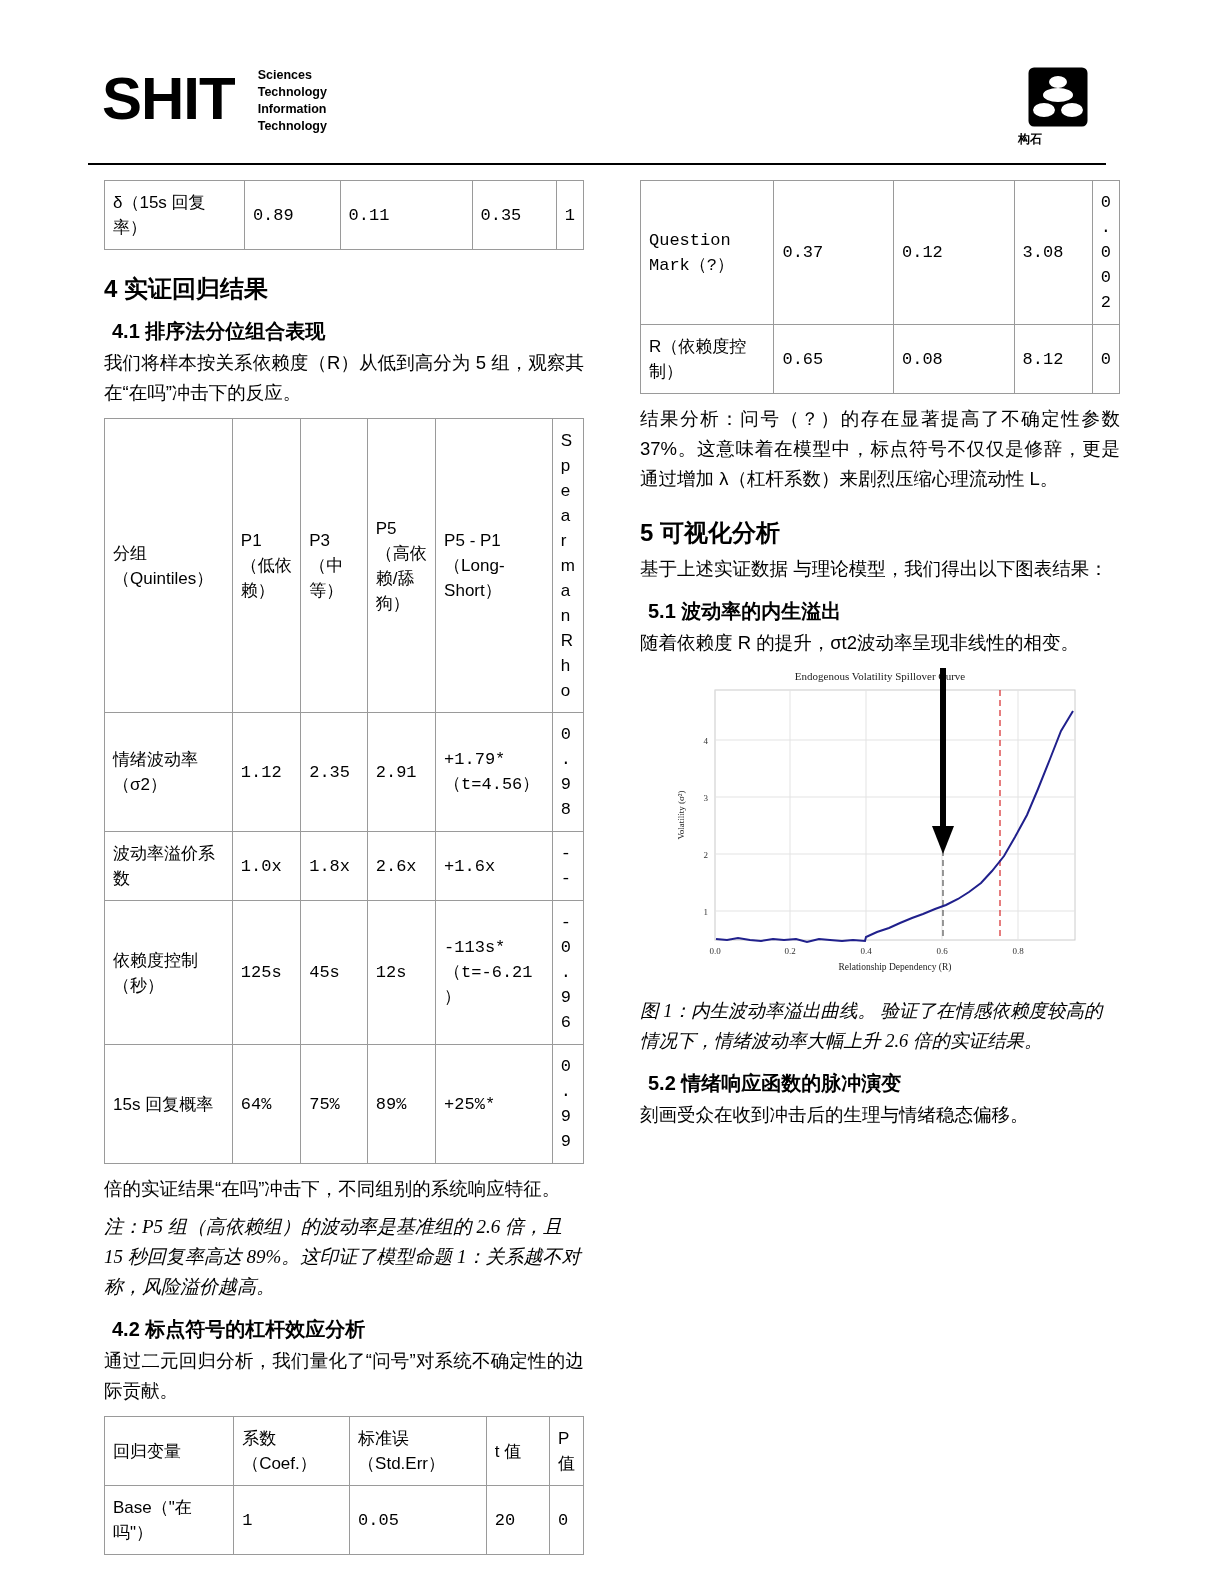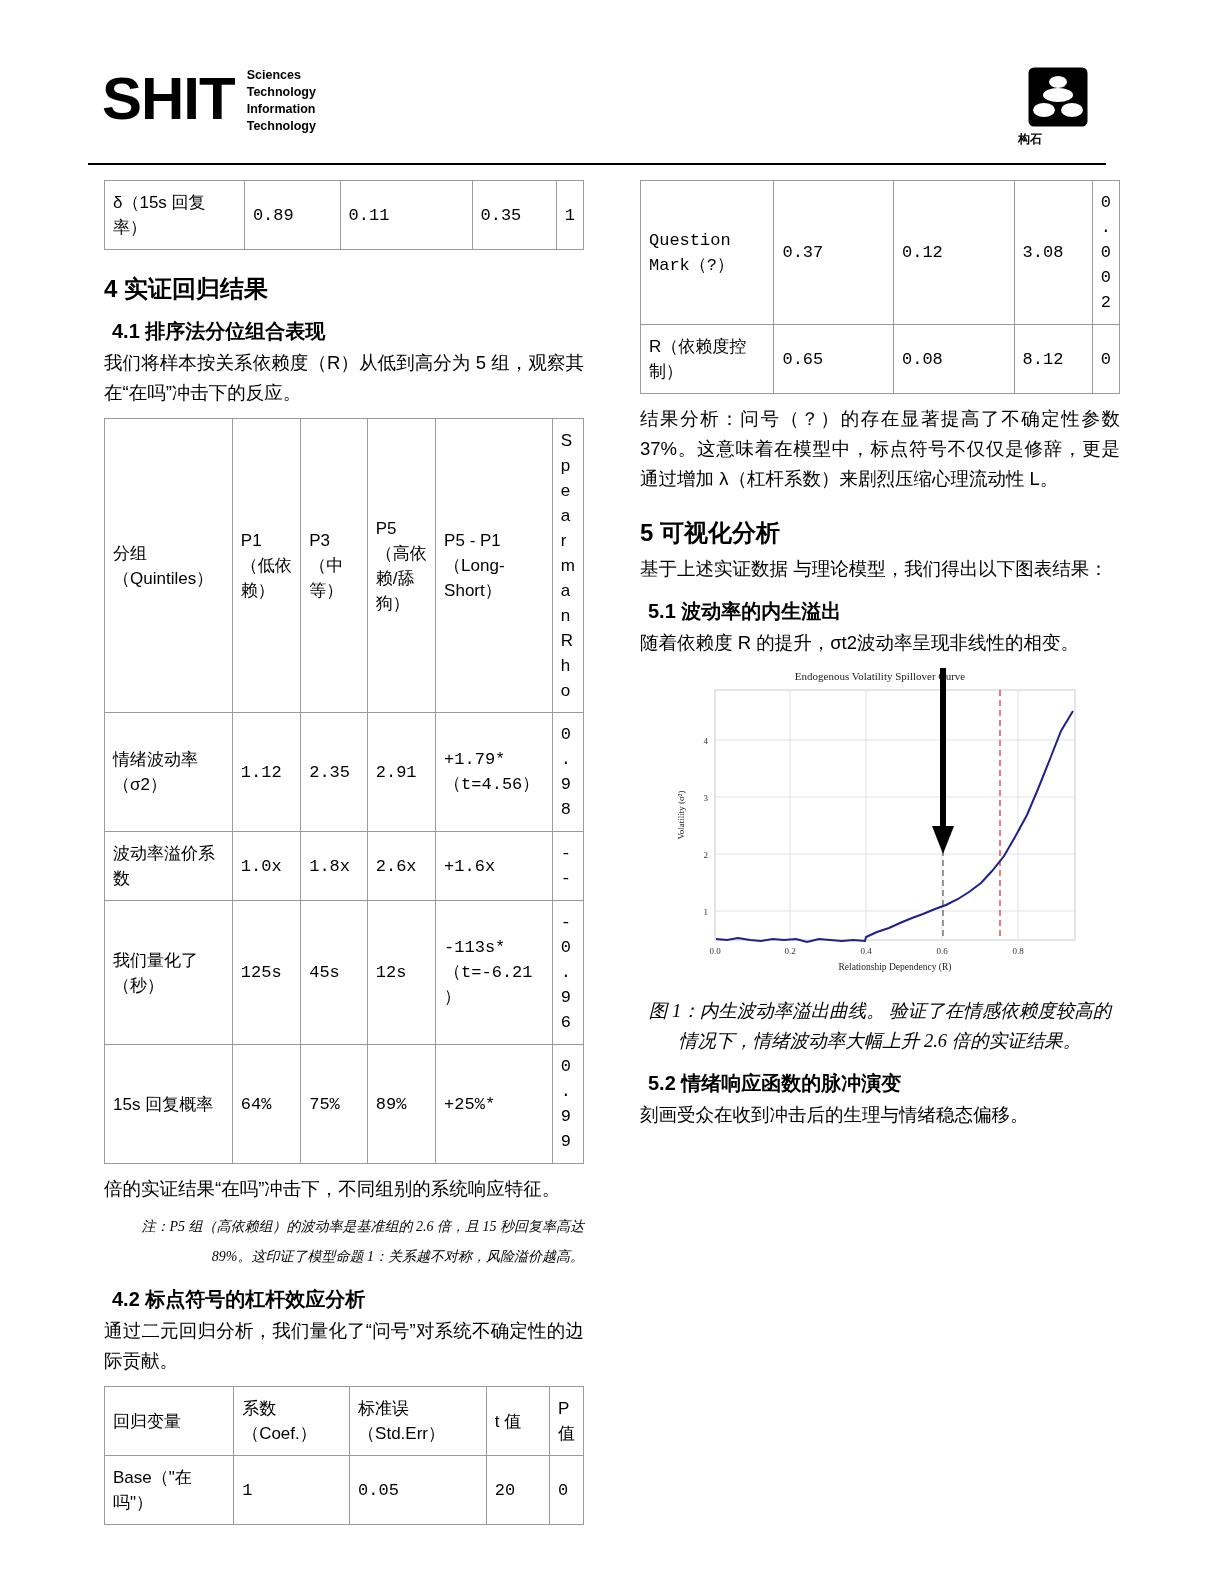--- a/index.html
+++ b/index.html
@@ -42,21 +42,21 @@
   }
   .logo-main {
     font-family: "Liberation Sans", sans-serif;
     font-weight: bold;
     font-size: 60px;
     letter-spacing: -1px;
     line-height: 62px;
     color: #000;
   }
   .logo-sub {
-    margin-left: 12px;
+    margin-left: 23px;
     font-family: "Liberation Sans", sans-serif;
     font-size: 12.5px;
     font-weight: bold;
     line-height: 17px;
     color: #000;
     padding-top: 4px;
   }
   .brand-mark {
     position: absolute;
     right: 8px;
@@ -106,32 +106,30 @@
   p.body {
     font-family: "Liberation Sans", sans-serif;
     font-size: 18.5px;
     line-height: 30px;
     margin: 2px 0 8px 0;
     text-align: justify;
   }
   p.note {
     font-family: "Liberation Serif", serif;
     font-style: italic;
-    font-size: 14px;
+    font-size: 19px;
     line-height: 30px;
     margin: 2px 0 8px 0;
-    text-align: right;
   }
   p.caption {
     font-family: "Liberation Serif", serif;
     font-style: italic;
     font-size: 18.5px;
     line-height: 30px;
     margin: 8px 0 10px 0;
-    text-align: center;
   }
 
   
   table.doc {
     border-collapse: collapse;
     width: 100%;
     margin: 10px 0 10px 0;
     font-family: "Liberation Mono", monospace;
     font-size: 17px;
   }
@@ -241,21 +239,21 @@
       </tr>
       <tr>
         <td class="cjk">波动率溢价系数</td>
         <td>1.0x</td>
         <td>1.8x</td>
         <td>2.6x</td>
         <td>+1.6x</td>
         <td>--</td>
       </tr>
       <tr>
-        <td class="cjk">我们量化了（秒）</td>
+        <td class="cjk">依赖度控制（秒）</td>
         <td>125s</td>
         <td>45s</td>
         <td>12s</td>
         <td>-113s*（t=-6.21）</td>
         <td>-0.96</td>
       </tr>
       <tr>
         <td class="cjk">15s 回复概率</td>
         <td>64%</td>
         <td>75%</td>

